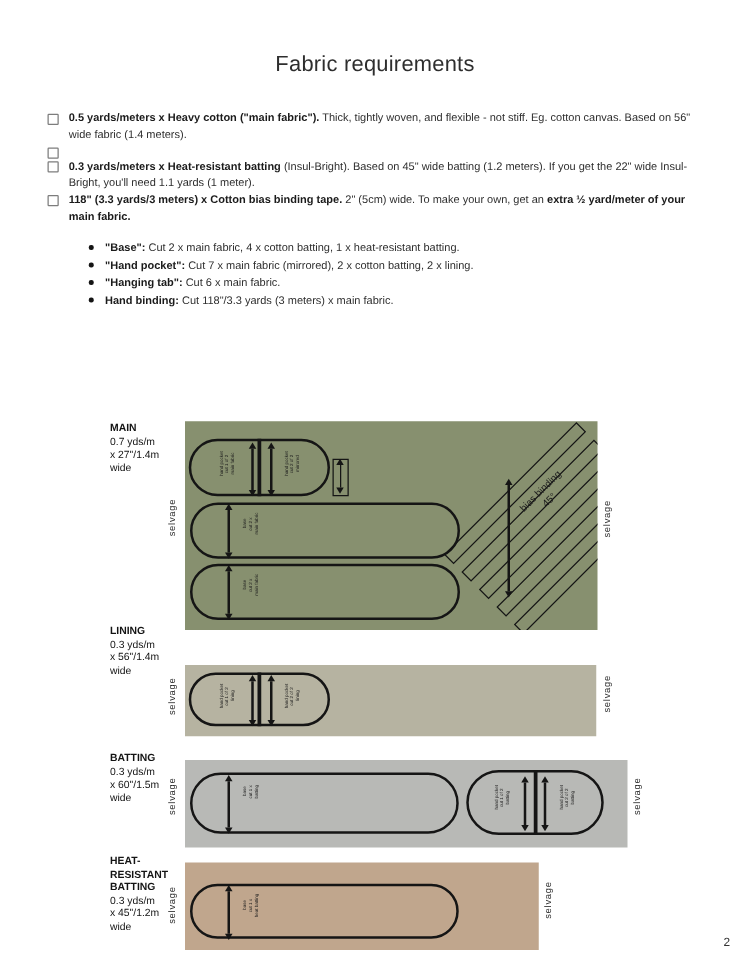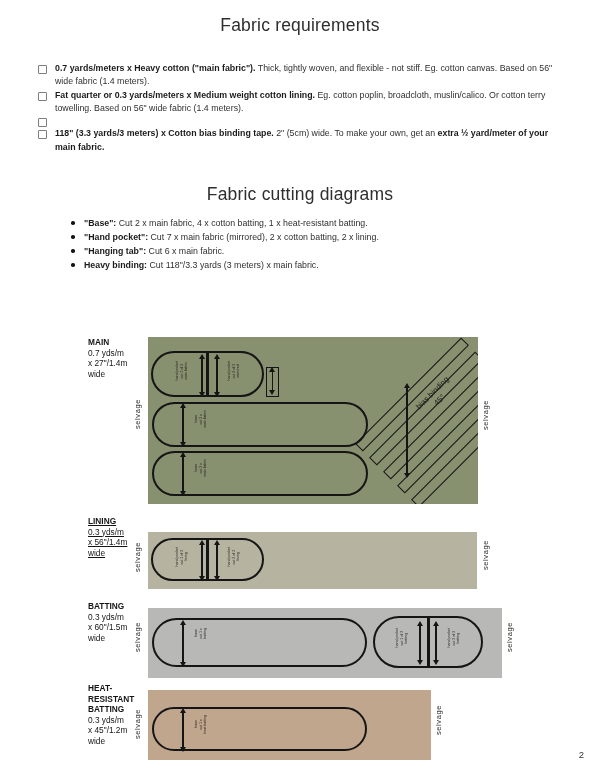--- a/index.html
+++ b/index.html
@@ -1,19 +1,19 @@
 <!DOCTYPE html>
 <html><head>
 <meta charset="utf-8">
 <style>
   html,body{margin:0;padding:0;background:#e8e8e8;}
   .page{position:relative;width:600px;height:777px;background:#ffffff;margin:0 auto;
         font-family:"Liberation Sans",sans-serif;color:#2f2f2f;overflow:hidden;}
   .h-title{text-align:center;font-size:17.5px;font-weight:400;color:#2e2e2e;margin:0;letter-spacing:.2px;}
-  .title1-wrap{padding-top:15px;}
+  .title1-wrap{padding-top:41px;}
   .title2-wrap{margin-top:30px;}
   b,.bld{font-weight:bold;color:#1b1b1b;}
 
   
   .checklist{margin:26px 0 0 0;padding:0 32px 0 38px;list-style:none;}
   .checklist li{display:flex;gap:8px;font-size:8.8px;line-height:13.4px;}
   .cb{flex:0 0 auto;width:7px;height:7px;border:1px solid #7d7d7d;border-radius:1px;margin-top:2.8px;background:#fff;}
   .txt{max-width:514px;}
 
   
@@ -50,44 +50,41 @@
 
 <div class="page">
 
   <div class="title1-wrap">
     <h1 class="h-title">Fabric requirements</h1>
   </div>
 
   <ul class="checklist">
     <li>
       <span class="cb"></span>
-      <div class="txt"><b>0.7 yards/meters x Heavy cotton ("main fabric").</b><span> Thick, tightly woven, and flexible - not stiff. Eg. cotton canvas. Based on 56" wide fabric (1.4 meters).</span><b></b></div>
-    </li>
-    <li>
-      <span class="cb"></span>
-      <div class="txt"><b>Fat quarter or 0.3 yards/meters x Medium weight cotton lining.</b><span> Eg. cotton poplin, broadcloth, muslin/calico. Or cotton terry towelling. Based on 56" wide fabric (1.4 meters).</span><b></b></div>
-    </li>
-    <li>
-      <span class="cb"></span>
+      <div class="txt"><b>0.5 yards/meters x Heavy cotton ("main fabric").</b><span> Thick, tightly woven, and flexible - not stiff. Eg. cotton canvas. Based on 56" wide fabric (1.4 meters).</span><b></b></div>
+    </li>
+    <li>
+      <span class="cb"></span>
+    </li>
+    <li>
+      <span class="cb"></span>
+      <div class="txt"><b>0.3 yards/meters x Heat-resistant batting</b><span> (Insul-Bright). Based on 45" wide batting (1.2 meters). If you get the 22" wide Insul-Bright, you'll need 1.1 yards (1 meter).</span><b></b></div>
     </li>
     <li>
       <span class="cb"></span>
       <div class="txt"><b>118" (3.3 yards/3 meters) x Cotton bias binding tape.</b><span> 2" (5cm) wide. To make your own, get an </span><b>extra ½ yard/meter of your main fabric.</b></div>
     </li>
   </ul>
 
-  <div class="title2-wrap">
-    <h1 class="h-title">Fabric cutting diagrams</h1>
-  </div>
 
   <ul class="bullets">
     <li><b>"Base":</b><span> Cut 2 x main fabric, 4 x cotton batting, 1 x heat-resistant batting.</span></li>
     <li><b>"Hand pocket":</b><span> Cut 7 x main fabric (mirrored), 2 x cotton batting, 2 x lining.</span></li>
     <li><b>"Hanging tab":</b><span> Cut 6 x main fabric.</span></li>
-    <li><b>Heavy binding:</b><span> Cut 118"/3.3 yards (3 meters) x main fabric.</span></li>
+    <li><b>Hand binding:</b><span> Cut 118"/3.3 yards (3 meters) x main fabric.</span></li>
   </ul>
 
   <div class="darea">
 
     <div class="dlabel" style="top:0;">
       <span class="nm">MAIN</span>
       <span class="sub">0.7 yds/m
 x 27"/1.4m
 wide</span>
     </div>
@@ -123,21 +120,21 @@
       <div class="bias-strip" style="left:203px;top:65.5px;"></div>
       <div class="bias-strip" style="left:217px;top:79.5px;"></div>
       <div class="bias-strip" style="left:231px;top:93.5px;"></div>
       <div class="bias-strip" style="left:245px;top:107.5px;"></div>
       <div class="varrow" style="left:258px;top:51px;height:85px;"></div>
       <div class="bias-text" style="left:255px;top:50px;width:66px;">bias binding
 45°</div>
     </div>
     <span class="selvage" style="left:481px;top:63px;">selvage</span>
 
-    <div class="dlabel" style="top:179px;text-decoration:underline;">
+    <div class="dlabel" style="top:162px;">
       <span class="nm">LINING</span>
       <span class="sub">0.3 yds/m
 x 56"/1.4m
 wide</span>
     </div>
     <span class="selvage" style="left:133px;top:205px;">selvage</span>
     <div class="fabric" style="left:148px;top:195px;width:329px;height:57px;background:#b6b3a1;">
       <div class="stadium" style="left:3px;top:6px;width:113px;height:43px;border-radius:22px;">
         <div class="split"></div>
         <div class="varrow" style="left:48px;top:5px;height:31px;"></div>

